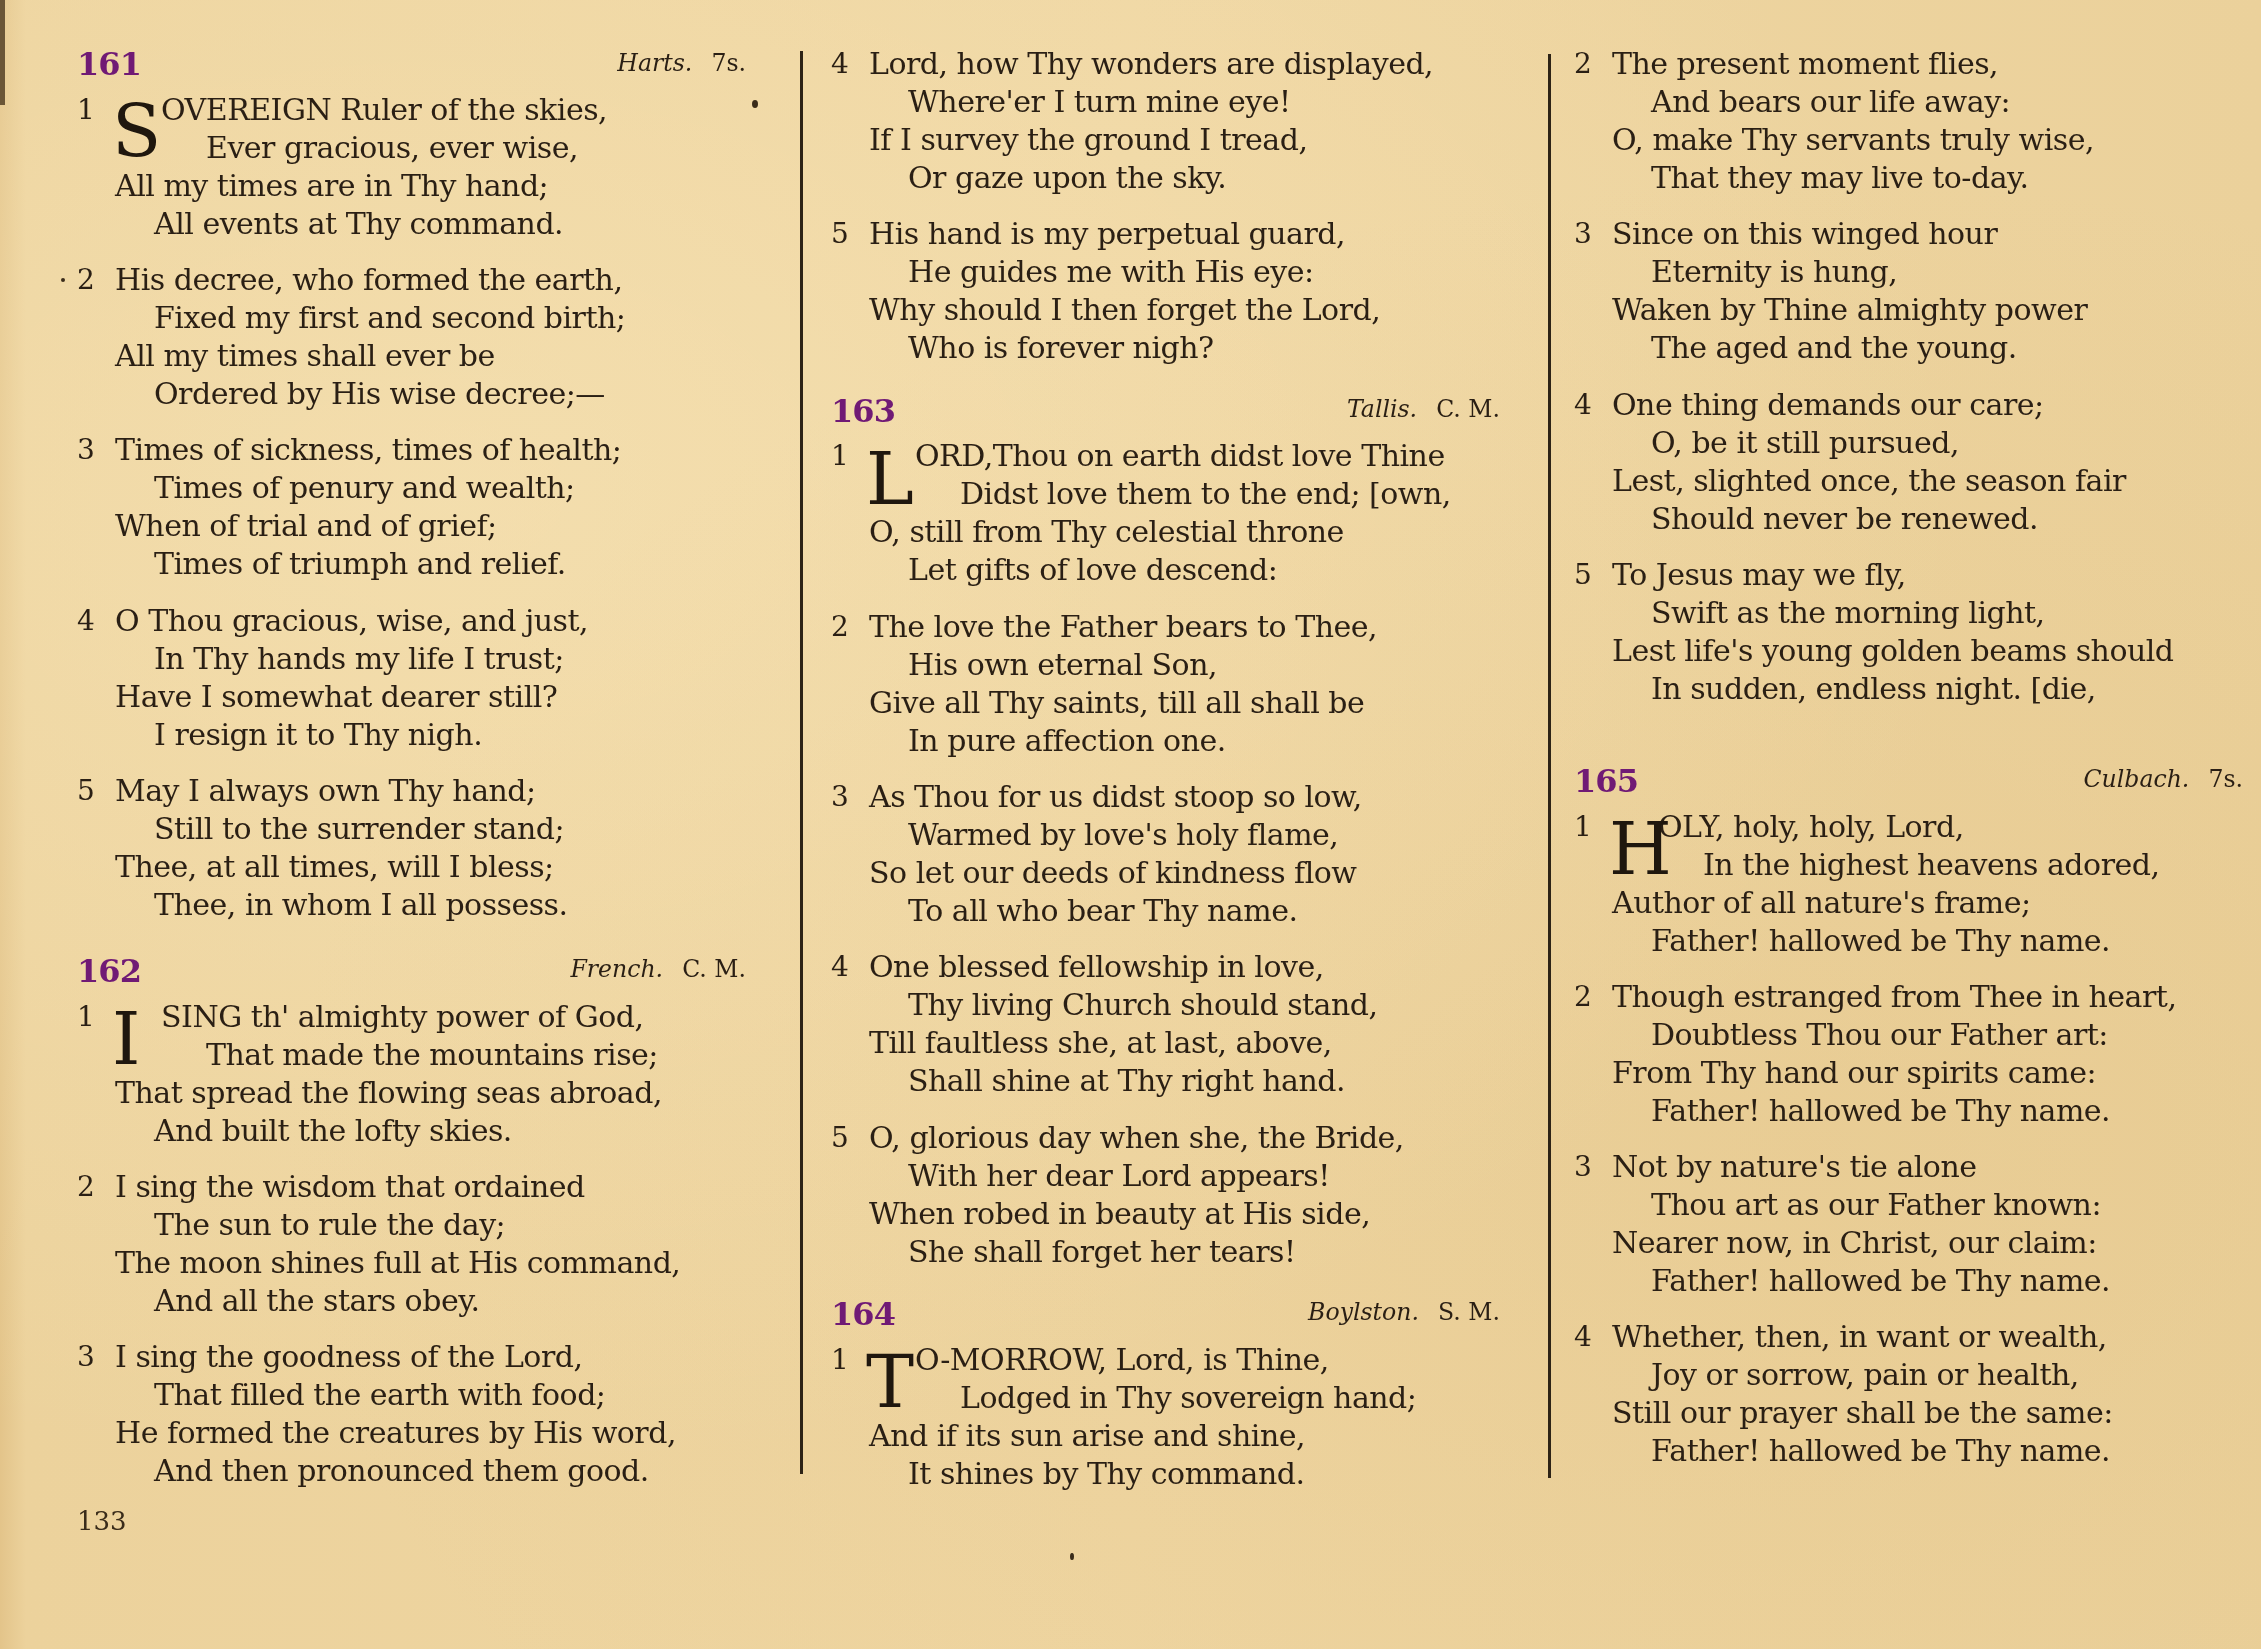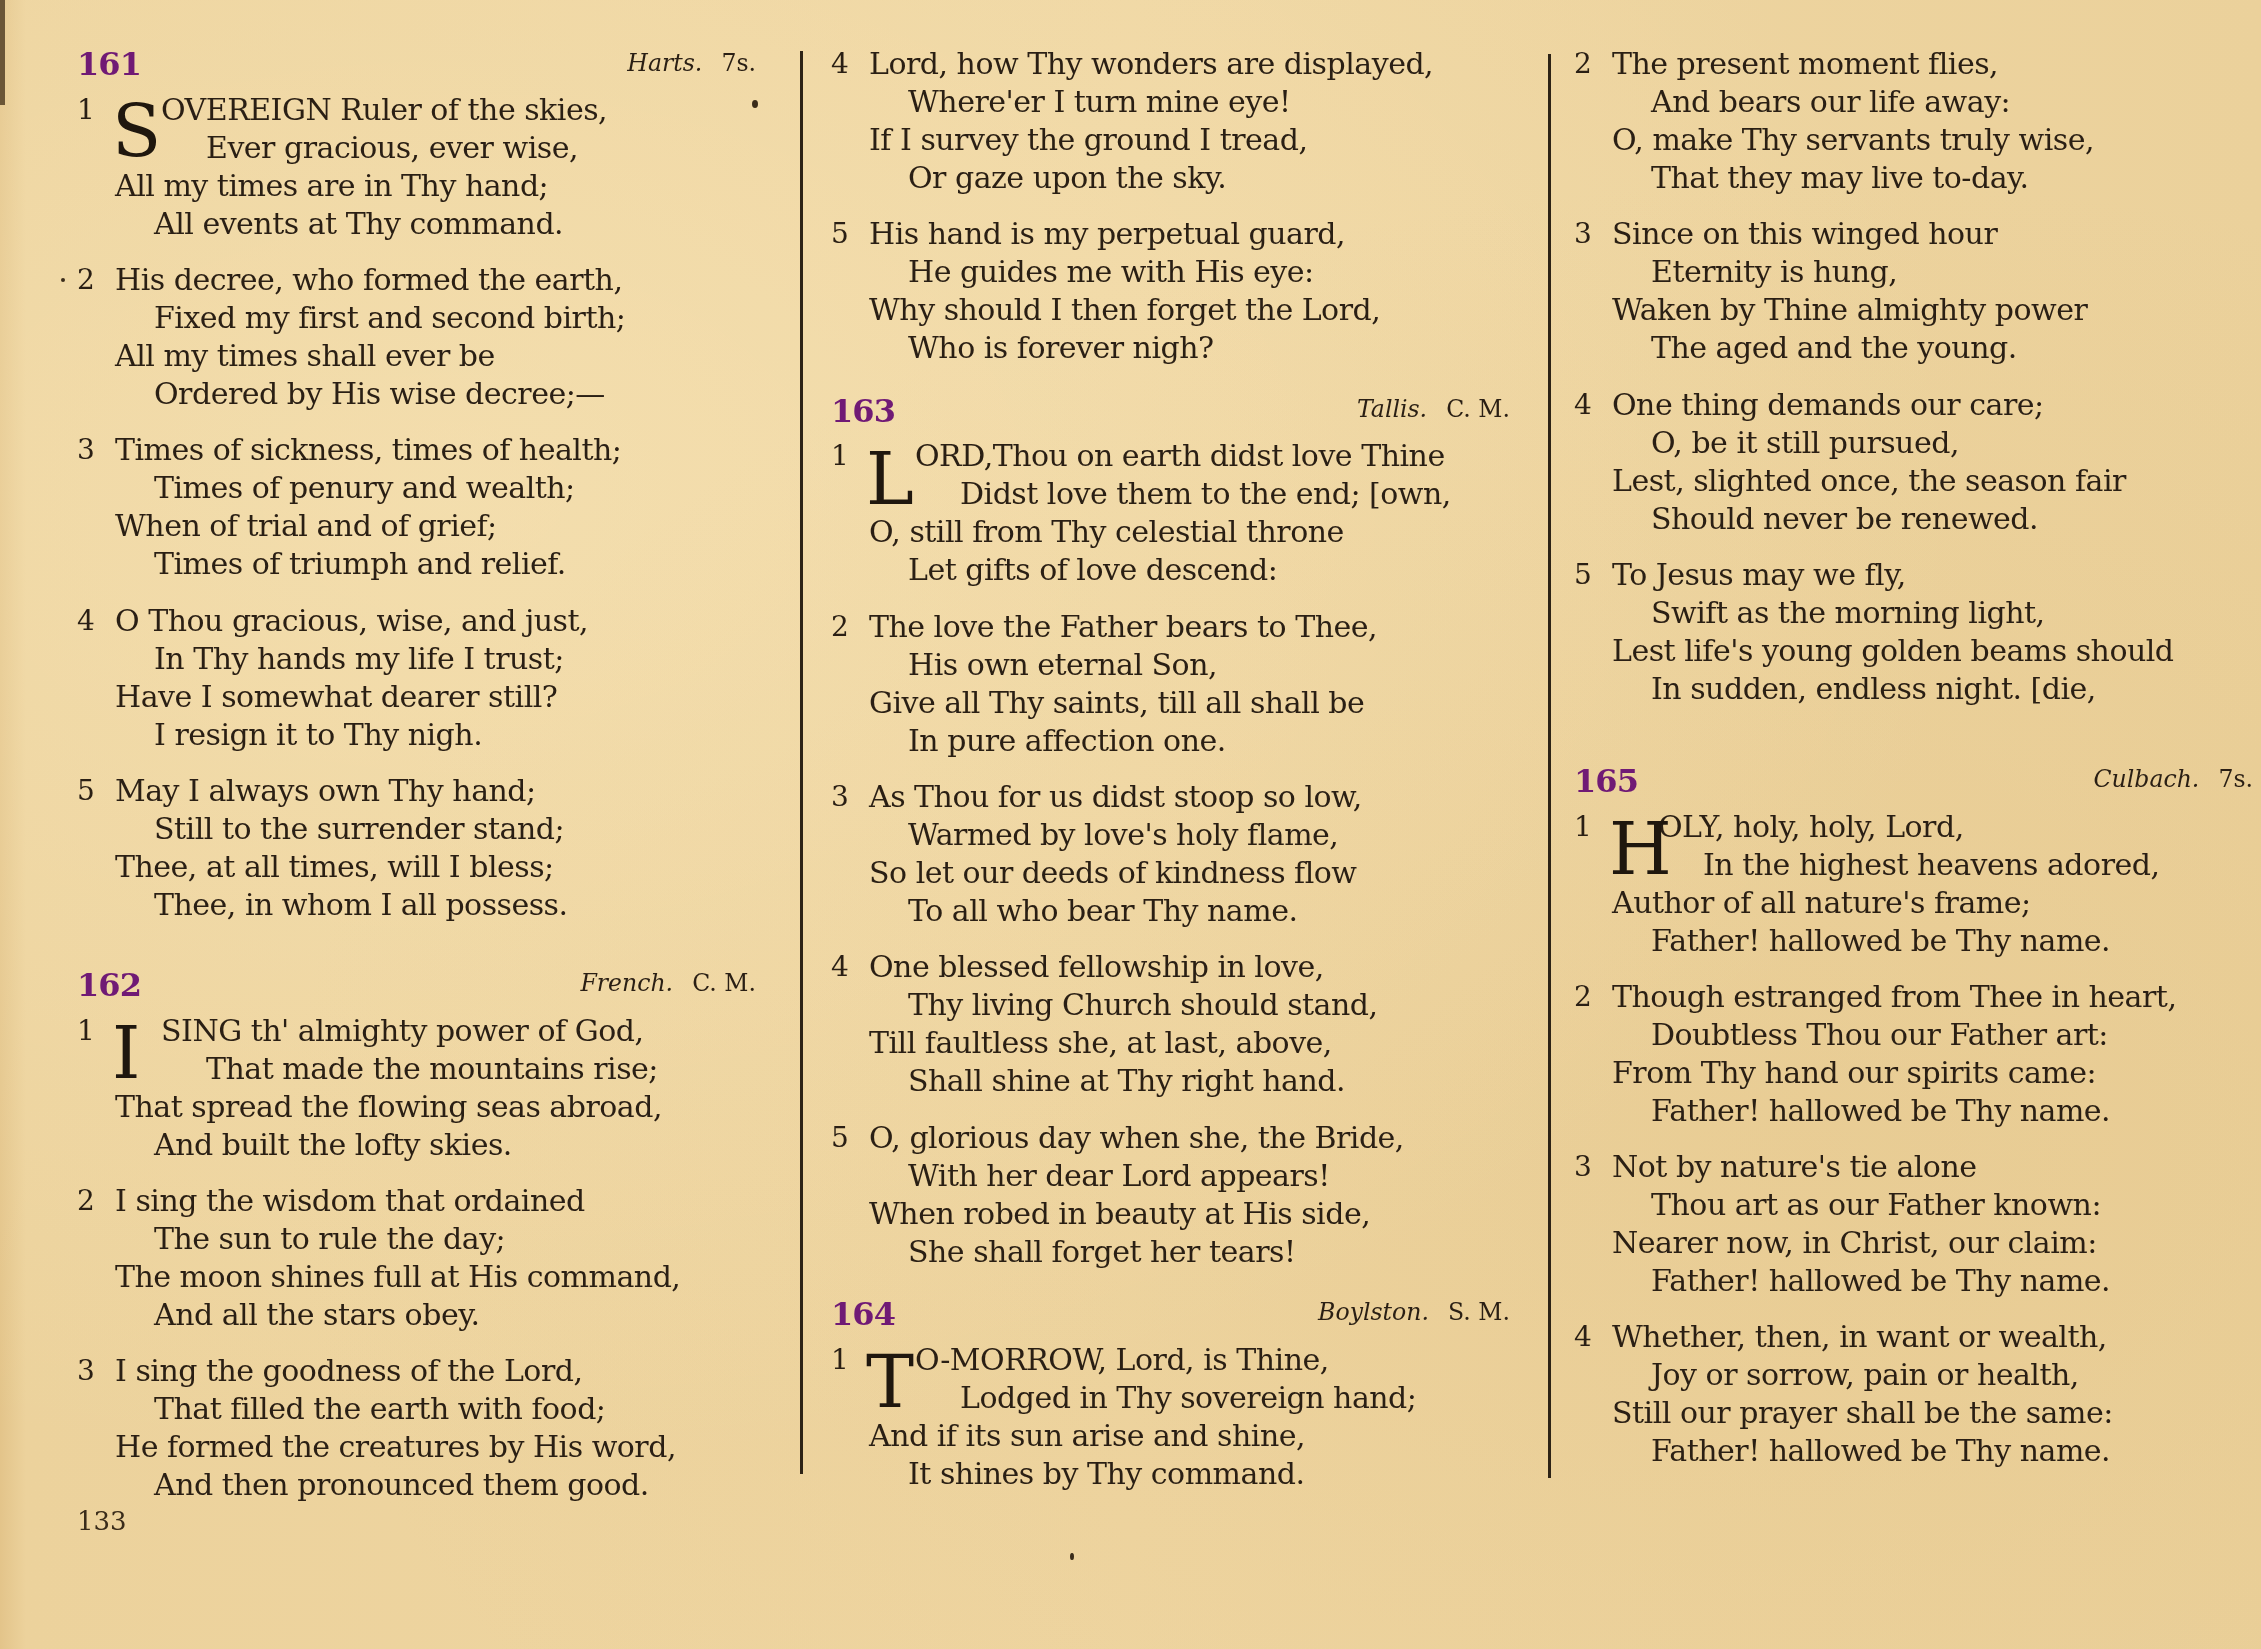--- a/index.html
+++ b/index.html
@@ -31,21 +31,21 @@
 
   .hymn-header {
     position: relative; height: 44px; margin-top: 0;
   }
   .hymn-number {
     position: absolute; left: 0; top: 0;
     font-family: "DejaVu Serif", serif; font-weight: bold;
     font-size: 32px; letter-spacing: -0.9px; color: #701a75;
   }
   .hymn-tune {
-    position: absolute; right: 2px; top: 3.5px;
+    position: absolute; right: 12px; top: 3.5px;
     font-size: 23.6px; color: #2a1f14; white-space: pre;
   }
   .hymn-tune .tune-name { font-style: italic; }
   .hymn-tune .meter { margin-left: 19px; }
 
   .stanza { position: relative; margin-top: 18.3px; }
   .stanza.first { margin-top: 1.7px; }
   .stanza.cont { margin-top: 0; }
   .stanza-num {
     position: absolute; left: 0; top: 0;
@@ -116,21 +116,21 @@
         <div class="line l4">I resign it to Thy nigh.</div>
       </div>
       <div class="stanza">
         <span class="stanza-num">5</span>
         <div class="line l1">May I always own Thy hand;</div>
         <div class="line l2">Still to the surrender stand;</div>
         <div class="line l3">Thee, at all times, will I bless;</div>
         <div class="line l4">Thee, in whom I all possess.</div>
       </div>
     </div>
-    <div class="hymn-block" style="margin-top: 42px;">
+    <div class="hymn-block" style="margin-top: 28px;">
       <div class="hymn-header">
         <span class="hymn-number">162</span>
         <span class="hymn-tune"><span class="tune-name">French.</span><span class="meter">C. M.</span></span>
       </div>
       <div class="stanza first dropcap-wrap">
         <span class="stanza-num">1</span>
         <span class="dropcap">I</span>
         <div class="line l1">SING th' almighty power of God,</div>
         <div class="line l2">That made the mountains rise;</div>
         <div class="line l3">That spread the flowing seas abroad,</div>

